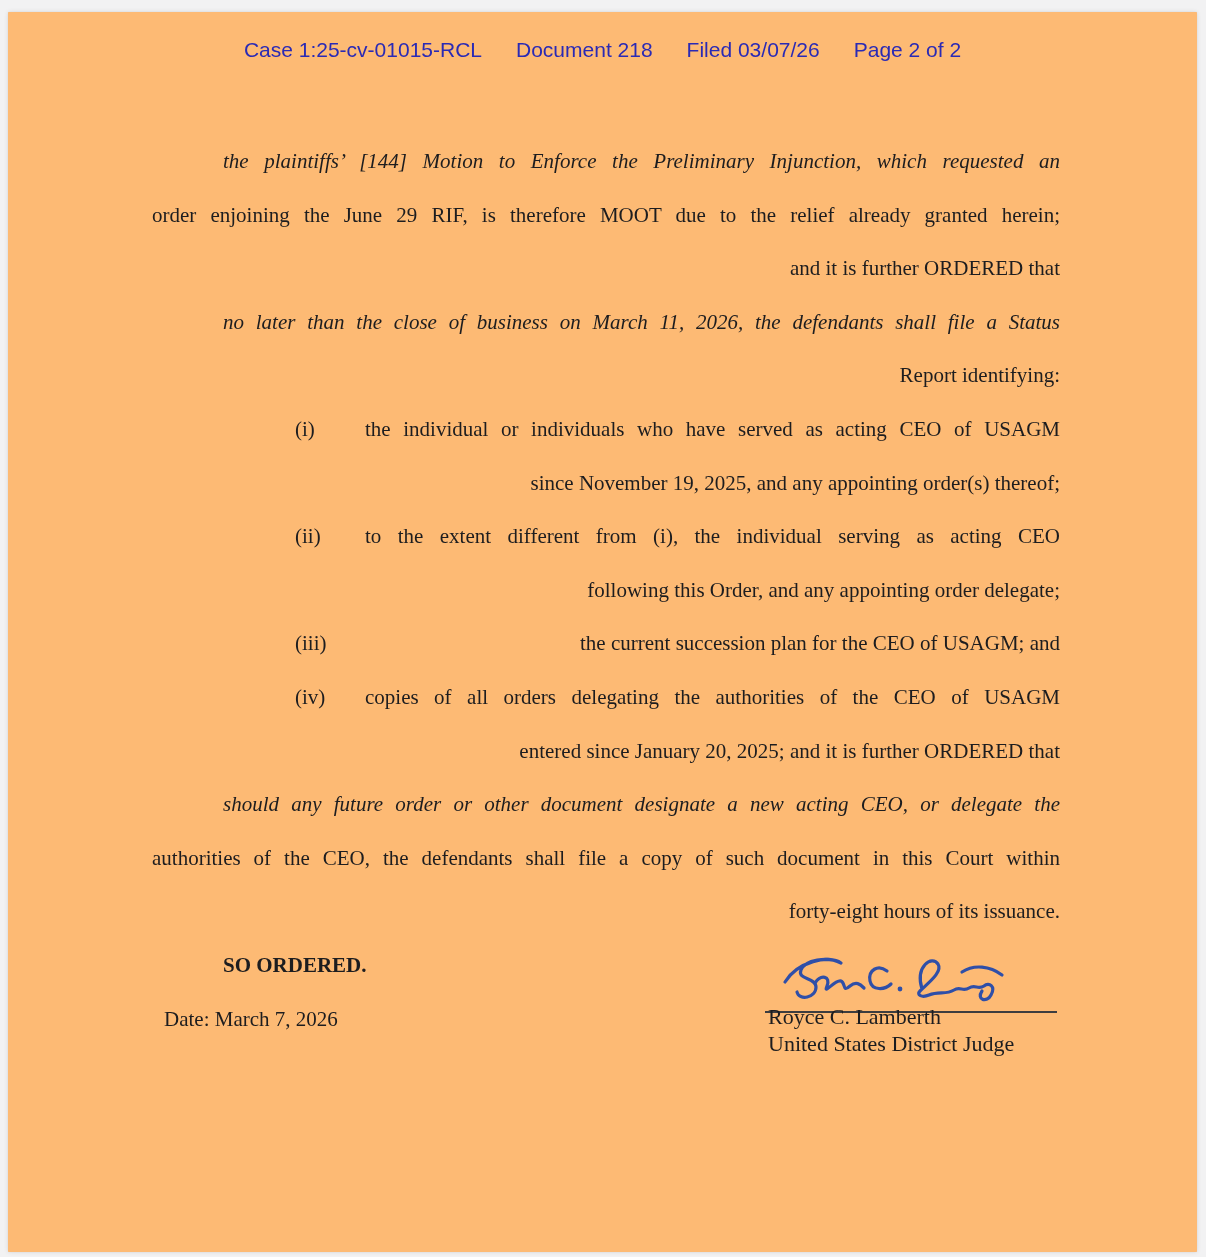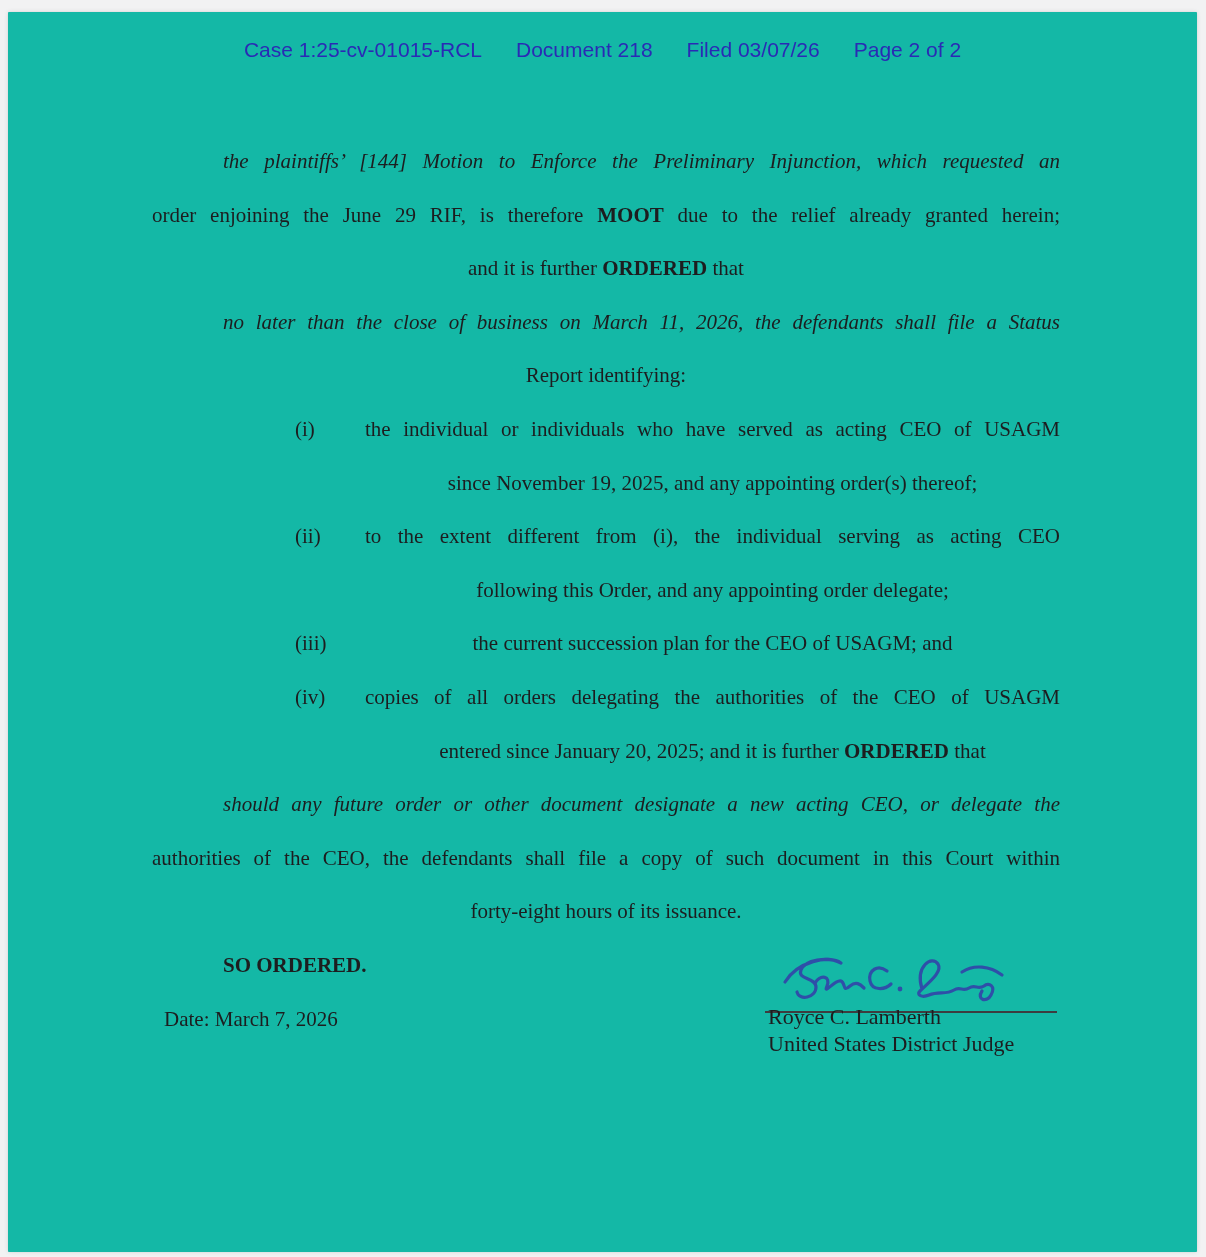--- a/index.html
+++ b/index.html
@@ -7,21 +7,21 @@
   body {
     position: relative;
     background: #f2f2f3;
     font-family: "Liberation Serif", serif;
     overflow: hidden;
   }
   .page {
     position: absolute;
     left: 8px; top: 12px;
     width: 1189px; height: 1240px;
-    background: #14b8a6;
+    background: #fdba74;
     box-shadow: 0 0 5px rgba(0,0,0,0.10), 0 0 1px rgba(0,0,0,0.15);
     border-radius: 1px;
   }
   
   .docket-header {
     position: absolute;
     top: 26px; left: 0; right: 0;
     text-align: center;
     font-family: "Liberation Sans", sans-serif;
     font-size: 21px;
@@ -39,23 +39,23 @@
     line-height: 53.6px;
   }
   .block { position: relative; }
   .block.list { padding-left: 213px; }
   .list-label {
     position: absolute;
     left: 143px; top: 0;
     line-height: 53.6px;
   }
   .line.justify { text-align: justify; text-align-last: justify; }
-  .line.lastline { text-align: center; }
+  .line.lastline { text-align: right; }
   .line.indent { text-indent: 71px; font-style: italic; }
-  .bold { font-weight: bold; }
+  .bold { font-weight: normal; }
   .so-ordered {
     padding-left: 71px;
     font-weight: bold;
     line-height: 53.6px;
     font-family: Liberation Serif, serif;
   }
   .date-line {
     padding-left: 12px;
     line-height: 53.6px;
   }

